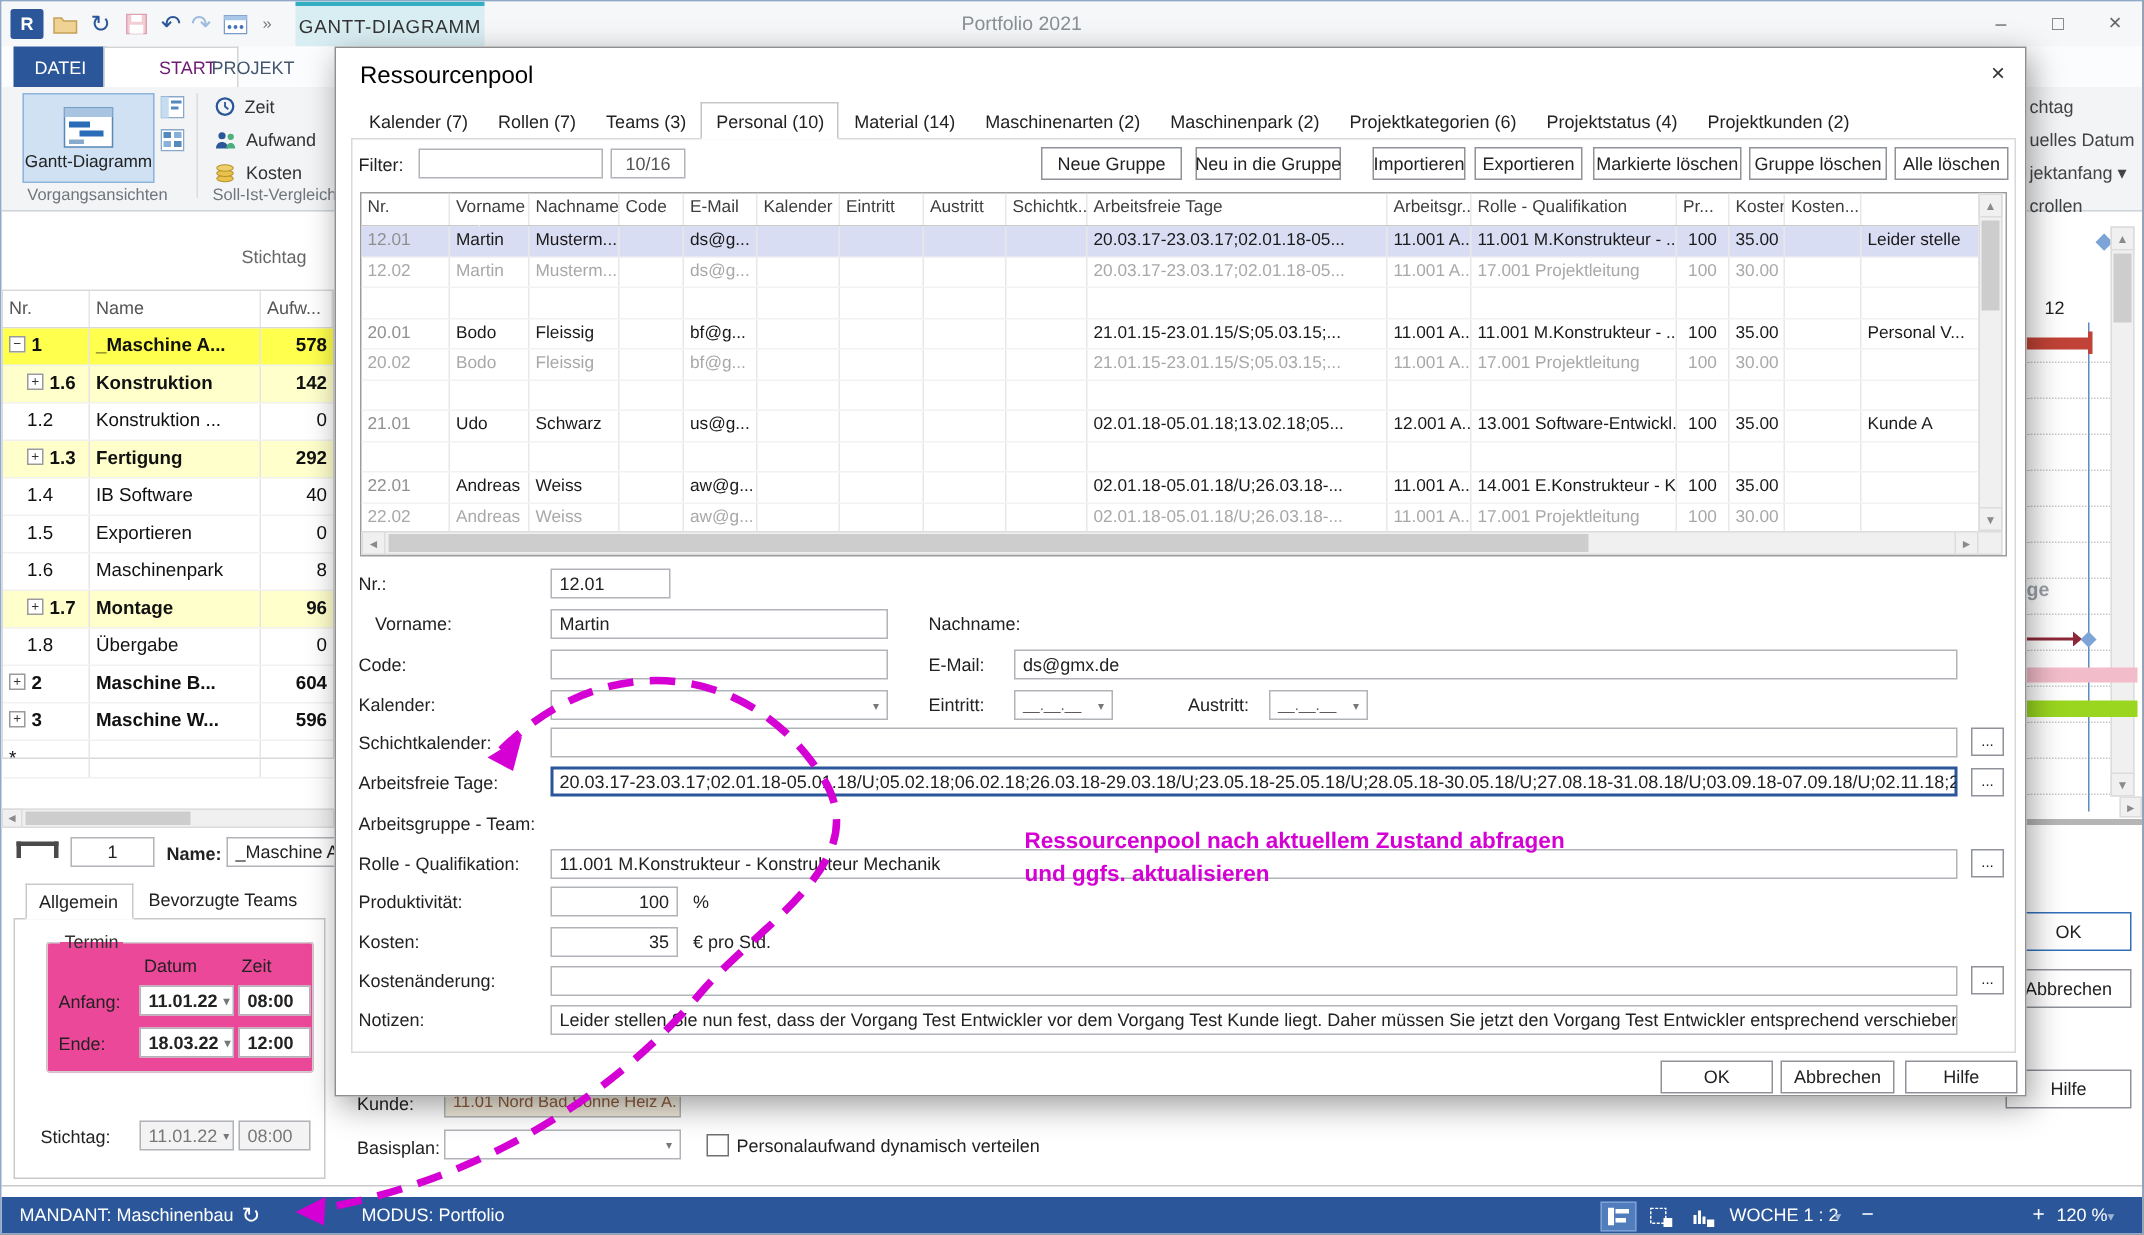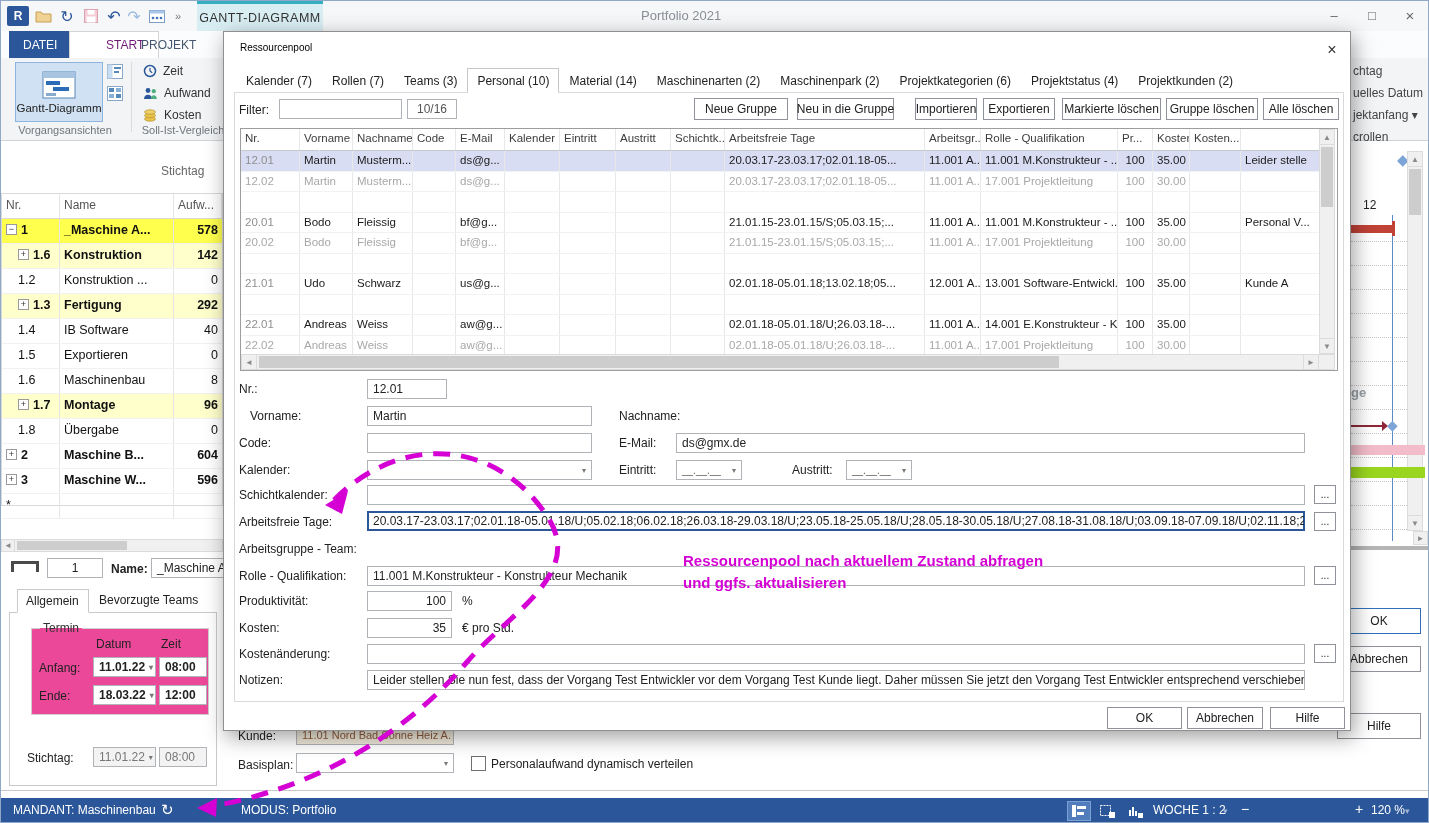--- a/index.html
+++ b/index.html
@@ -51,21 +51,21 @@
   .lvl2{padding-left:16px;}
   
   .tab2{position:absolute;height:24px;padding:4px 8px 0;font-size:12px;color:#222;box-sizing:border-box;}
   .tab2.active{background:#fff;border:1px solid #c9c9c9;border-bottom:1px solid #fff;z-index:2;}
   #detailbox{position:absolute;left:8px;top:611px;width:206px;height:172px;border:1px solid #c9c9c9;background:#fff;}
   fieldset{position:absolute;border:1px solid #cfcfcf;border-radius:2px;margin:0;padding:0;}
   legend{font-size:12px;color:#333;margin-left:8px;padding:0 3px;}
   
   #dlg{position:absolute;left:222px;top:30px;width:1128px;height:700px;background:#fff;border:1px solid #8f8f8f;
        box-shadow:3px 6px 20px rgba(0,0,0,.38);z-index:20;box-sizing:border-box;}
-  #dlg-title{position:absolute;left:16px;top:10px;font-size:10px;color:#000;}
+  #dlg-title{position:absolute;left:16px;top:10px;font-size:16px;color:#000;}
   #dlg-close{position:absolute;left:1098px;top:8px;width:20px;height:20px;display:flex;align-items:center;justify-content:center;font-size:16px;color:#333;}
   #dlg-tabs{position:absolute;left:12px;top:36px;height:25px;white-space:nowrap;}
   .dtab{display:inline-block;padding:5px 9px 4px;font-size:12px;color:#222;border:1px solid transparent;}
   .dtab.active{background:#fff;border-color:#c6c6c6;border-bottom-color:#fff;position:relative;top:0px;z-index:3;}
   #dlg-frame{position:absolute;left:10px;top:60px;width:1108px;height:608px;border:1px solid #d9d9d9;}
   #grid{position:absolute;left:16px;top:96px;width:1096px;height:241px;border:1px solid #9d9d9d;box-sizing:content-box;background:#fff;}
   .gcell{display:inline-block;height:100%;box-sizing:border-box;border-right:1px solid #e8e8e8;padding:3px 4px 0;
        font-size:11.5px;white-space:nowrap;overflow:hidden;vertical-align:top;color:#1a1a1a;}
   #grid-head{position:absolute;left:0;top:0;width:1078px;height:22px;border-bottom:1px solid #c9c9c9;box-sizing:border-box;}
   #grid-head .gcell{color:#3d3d3d;}
@@ -243,21 +243,21 @@
           <span class="tcell c-nr lvl2">
             <span>1.5</span>
           </span>
           <span class="tcell c-name">Exportieren</span>
           <span class="tcell c-aufw">0</span>
         </div>
         <div class="trow plain">
           <span class="tcell c-nr lvl2">
             <span>1.6</span>
           </span>
-          <span class="tcell c-name">Maschinenbau</span>
+          <span class="tcell c-name">Maschinenpark</span>
           <span class="tcell c-aufw">8</span>
         </div>
         <div class="trow sub">
           <span class="tcell c-nr lvl2">
             <span class="exp">+</span>
             <span>1.7</span>
           </span>
           <span class="tcell c-name">Montage</span>
           <span class="tcell c-aufw">96</span>
         </div>

